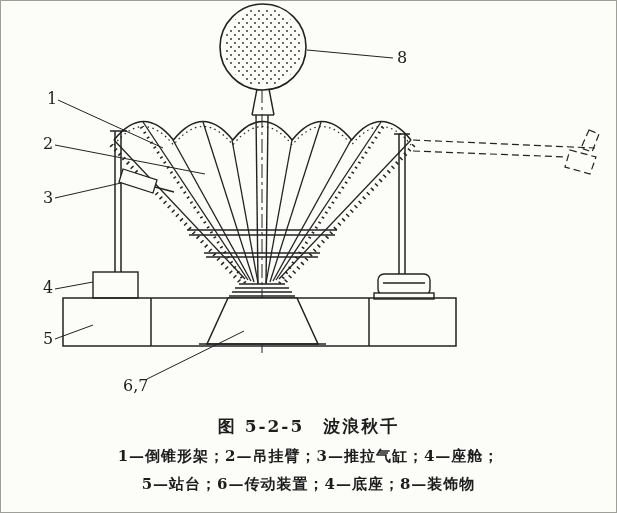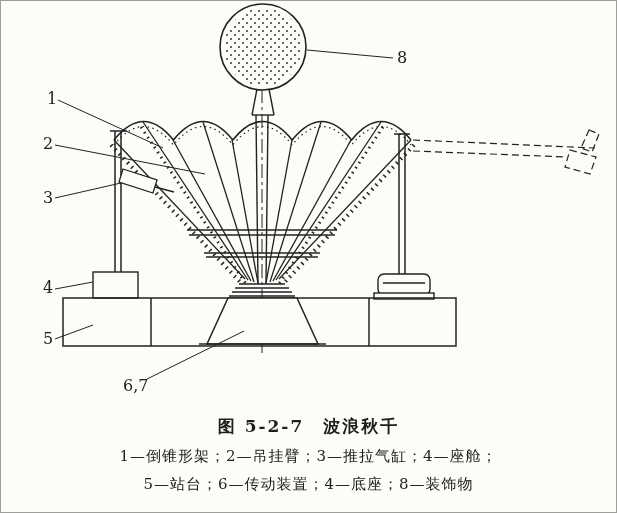--- a/index.html
+++ b/index.html
@@ -23,20 +23,21 @@
   .caption-title {
     font-size: 17px;
     font-weight: bold;
     letter-spacing: 2px;
     margin-top: 10px;
   }
   .caption-line {
     font-size: 15px;
     letter-spacing: 1px;
     margin-top: 9px;
+    font-weight: bold;
   }
 </style>
 </head>
 <body>
 
 <div class="page">
 
   <svg width="615" height="404" viewBox="0 0 615 404">
 
     <defs>
@@ -161,18 +162,18 @@
     <text class="num-label" x="46" y="103">1</text>
     <text class="num-label" x="42" y="148">2</text>
     <text class="num-label" x="42" y="202">3</text>
     <text class="num-label" x="42" y="292">4</text>
     <text class="num-label" x="42" y="343">5</text>
     <text class="num-label" x="122" y="390">6,7</text>
     <text class="num-label" x="396" y="62">8</text>
   </svg>
 
   <div class="caption">
-    <div class="caption-title">图 5-2-7　波浪秋千</div>
+    <div class="caption-title">图 5-2-5　波浪秋千</div>
     <div class="caption-line">1—倒锥形架；2—吊挂臂；3—推拉气缸；4—座舱；</div>
     <div class="caption-line">5—站台；6—传动装置；4—底座；8—装饰物</div>
   </div>
 
 </div>
 
 </body></html>

